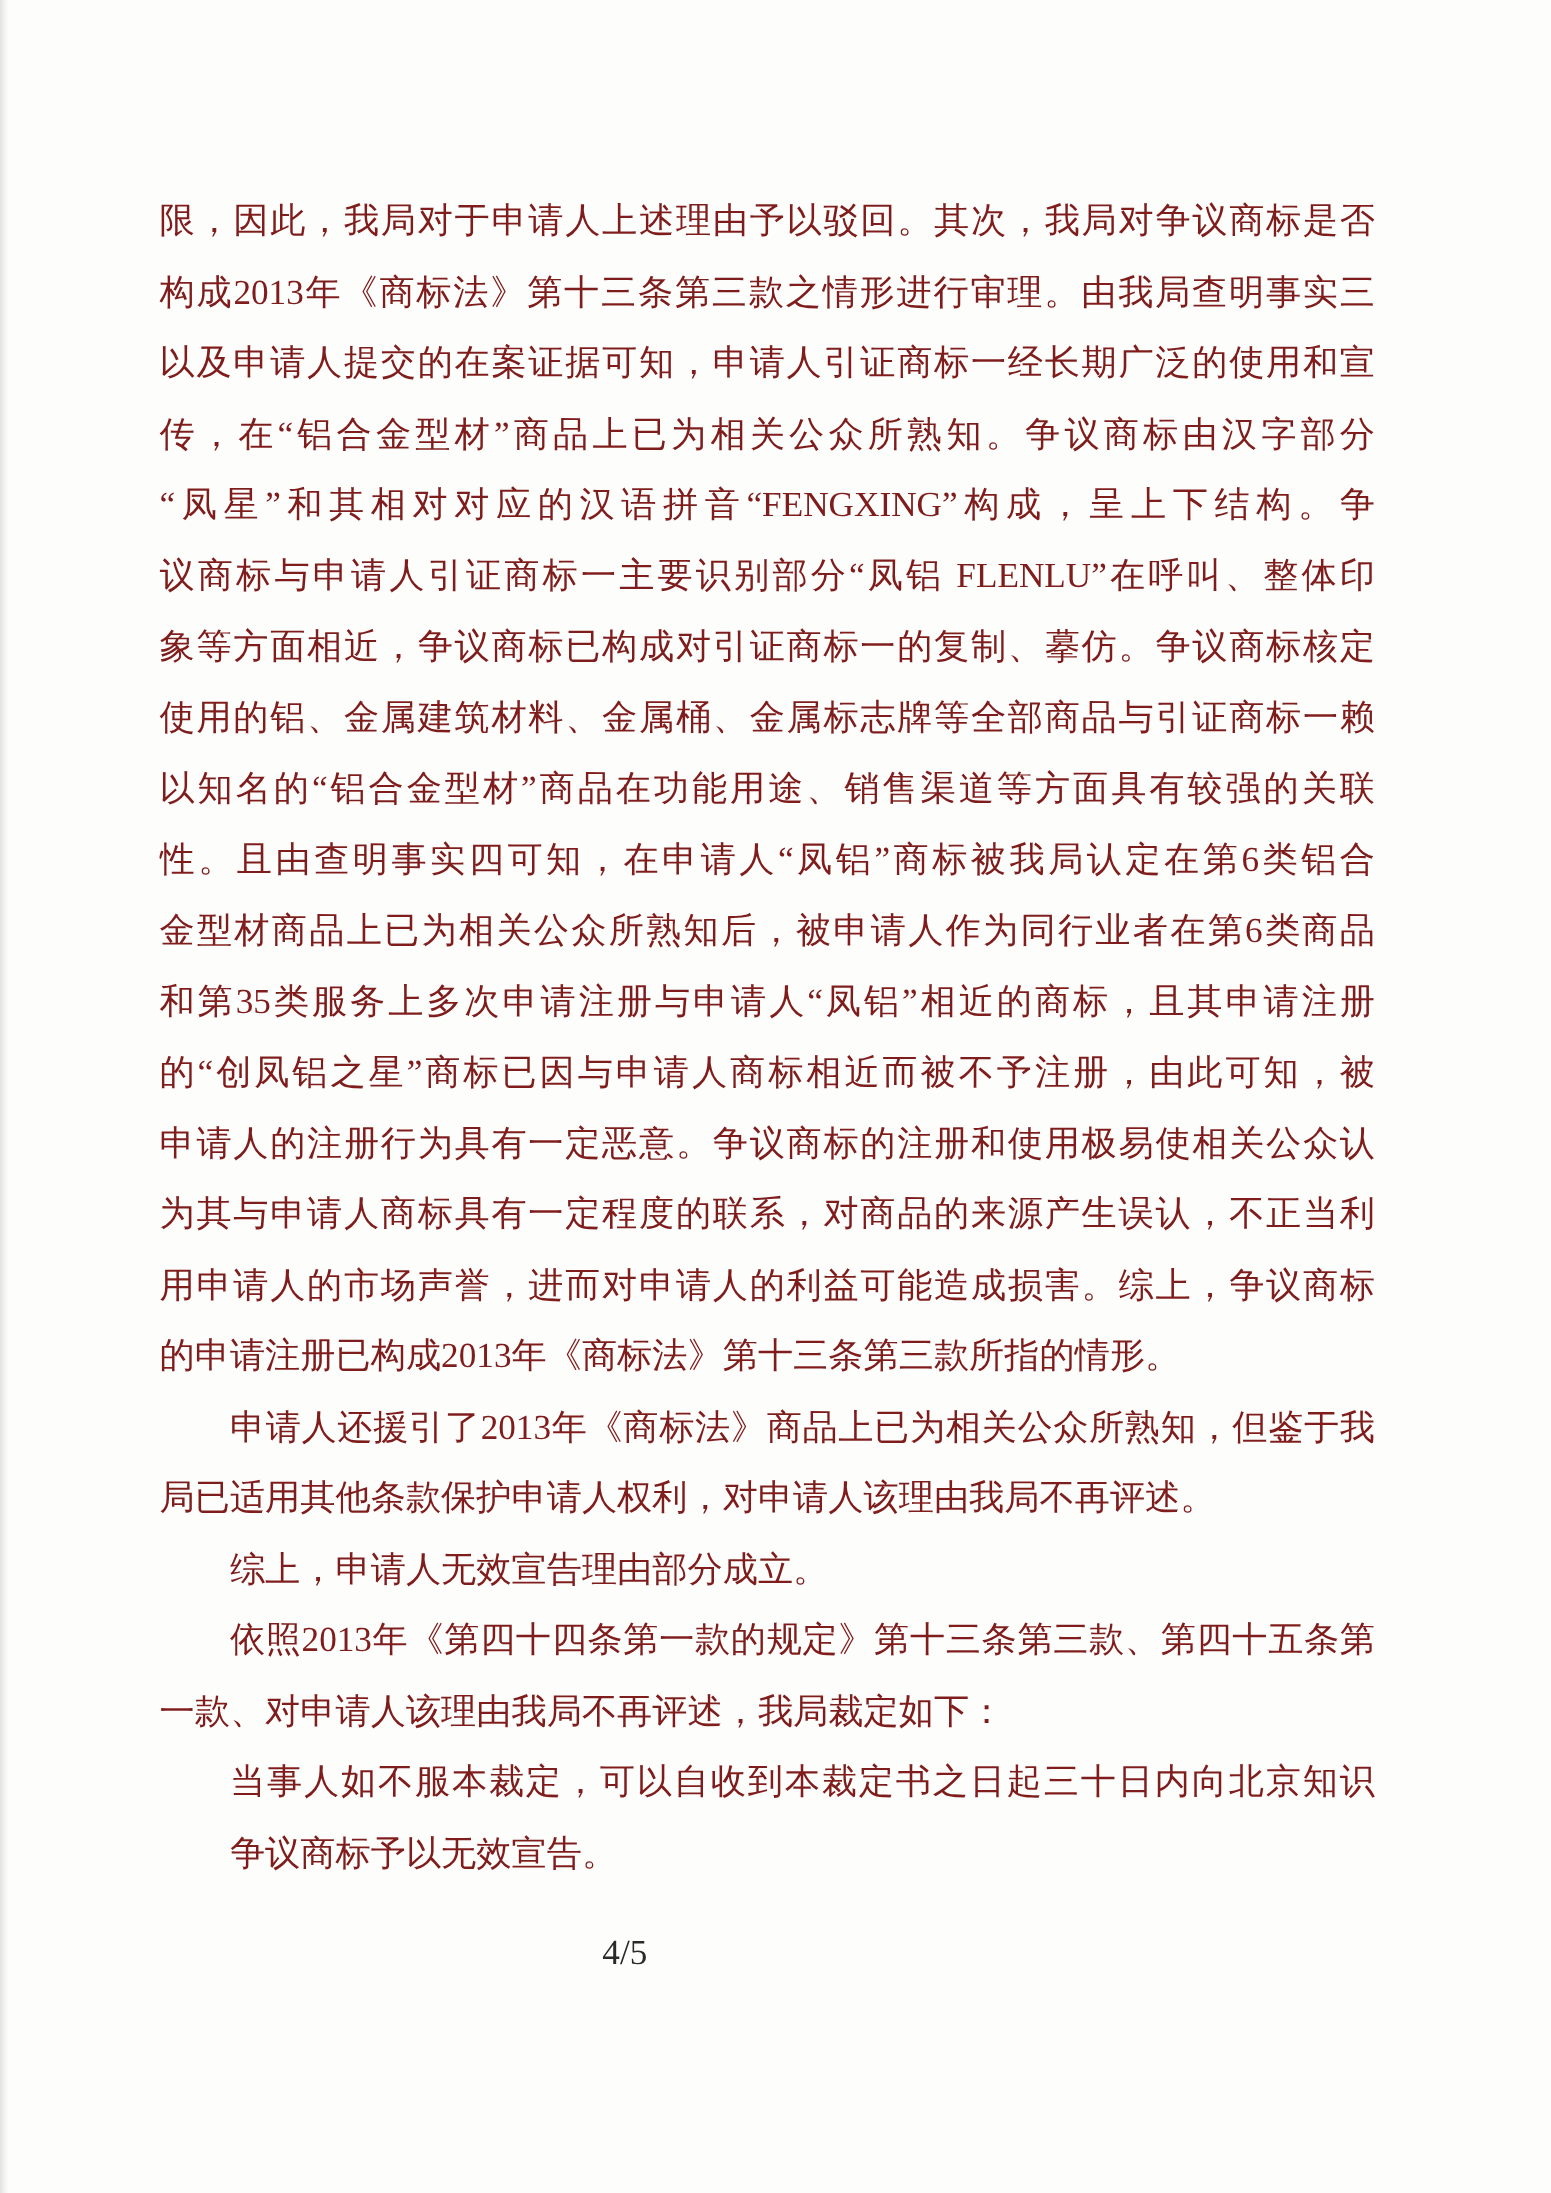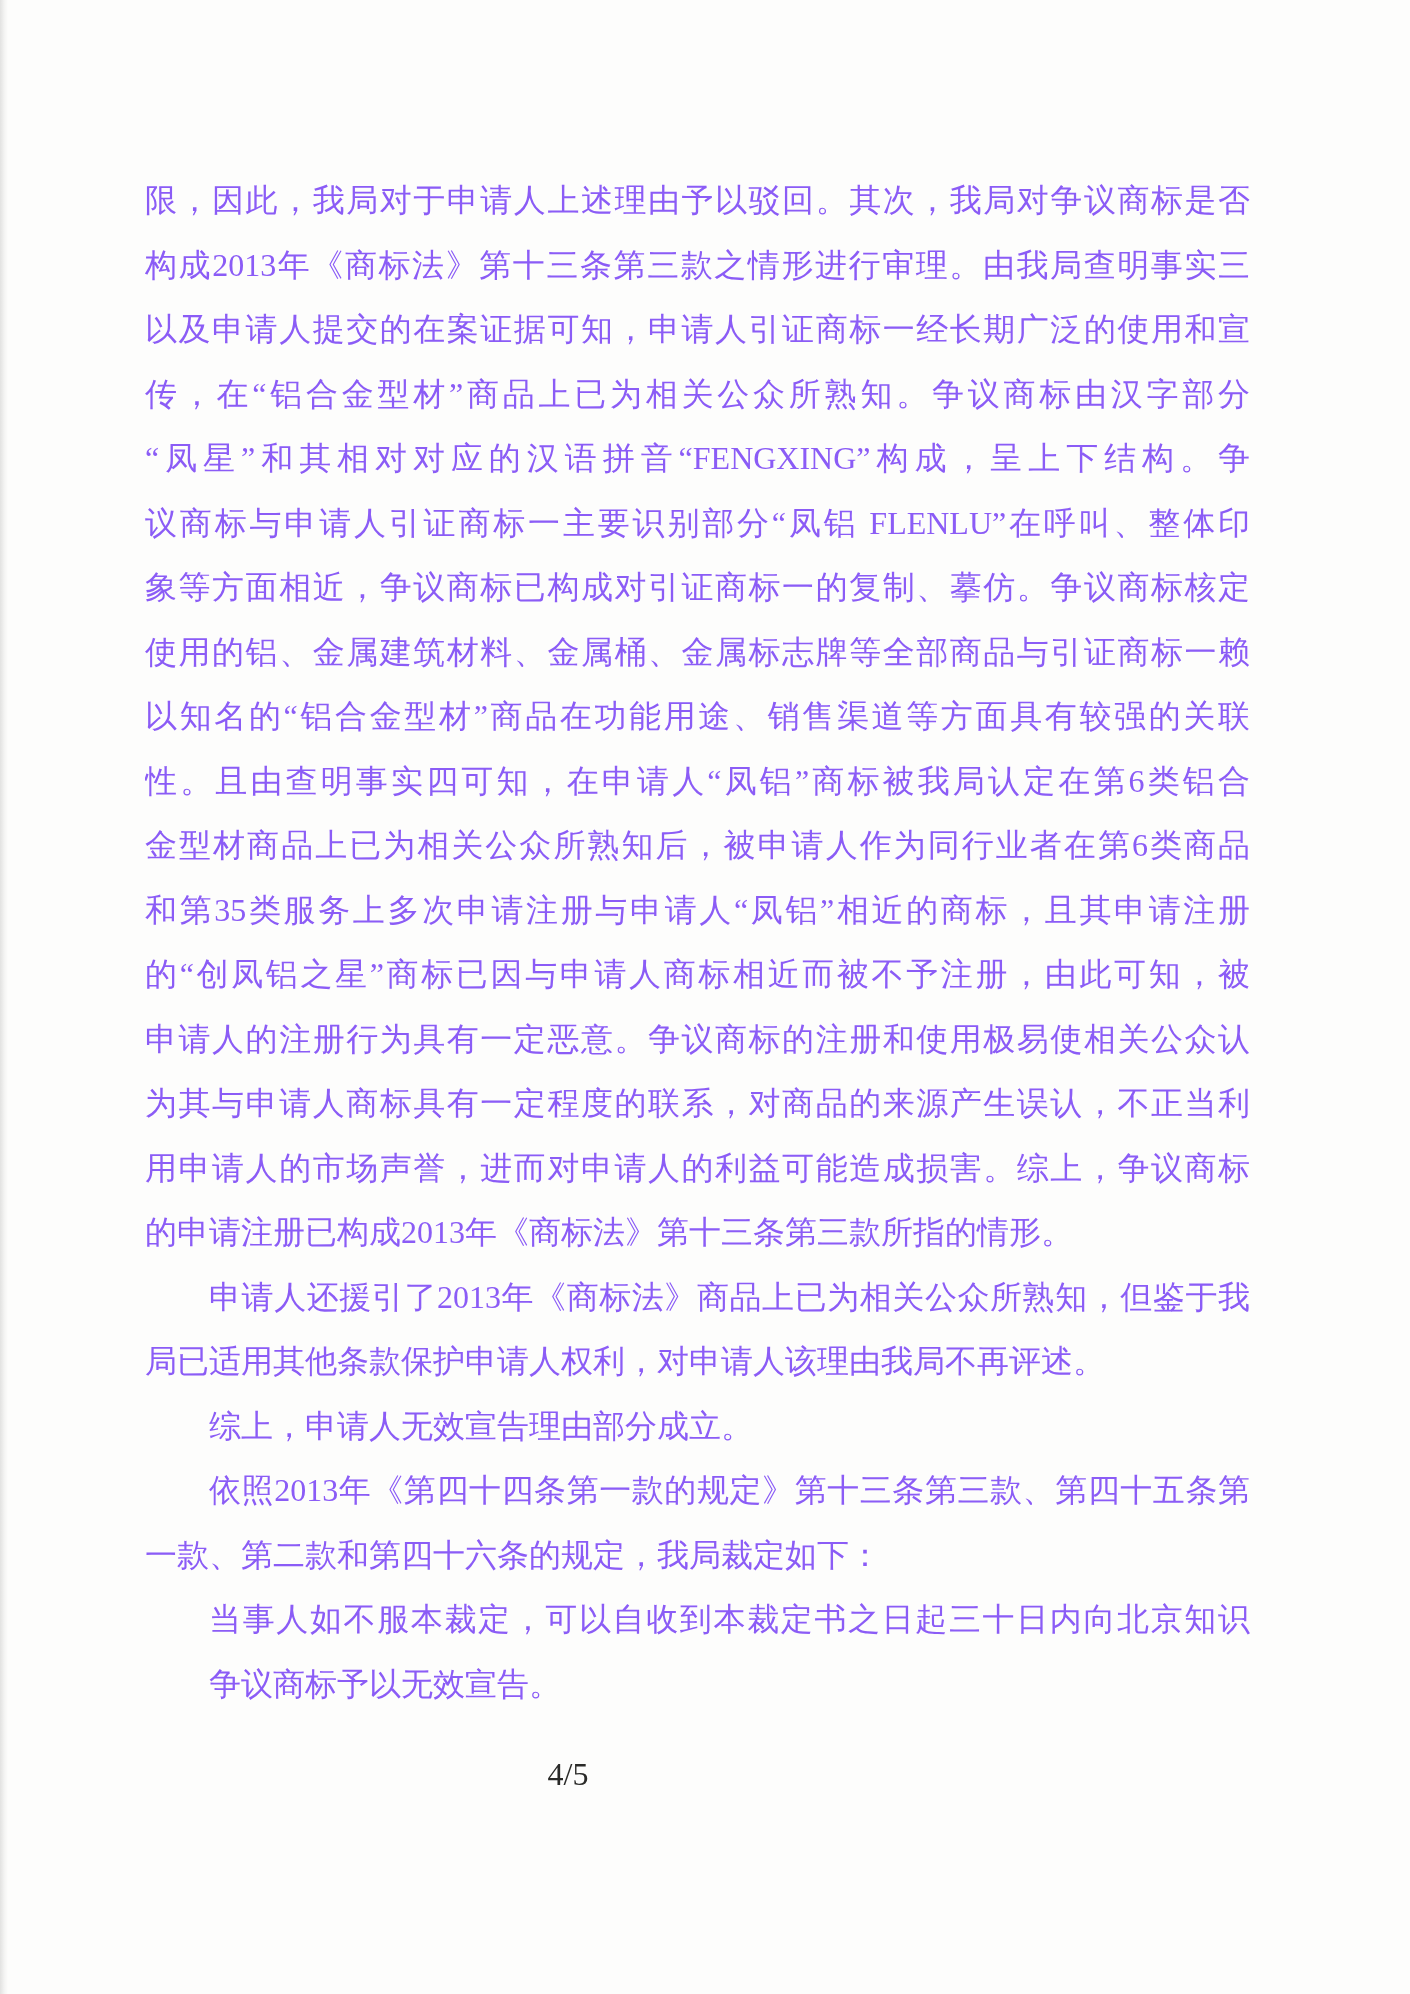--- a/index.html
+++ b/index.html
@@ -20,21 +20,21 @@
     top: 0;
     width: 8px;
     height: 100%;
     background: linear-gradient(90deg, #e2e2e1 0%, #f4f4f3 55%, #fdfdfc 100%);
   }
   .doc-body {
     position: absolute;
     left: 145px;
     top: 168px;
     width: 1105px;
-    color: #8b5cf6;
+    color: #7f1d1d;
     font-size: 32px;
     line-height: 64.5px;
   }
   .line {
     height: 64.5px;
     overflow: hidden;
     text-align: justify;
     text-align-last: justify;
     white-space: normal;
   }
@@ -76,18 +76,18 @@
   <div class="line">和第35类服务上多次申请注册与申请人“凤铝”相近的商标，且其申请注册</div>
   <div class="line">的“创凤铝之星”商标已因与申请人商标相近而被不予注册，由此可知，被</div>
   <div class="line">申请人的注册行为具有一定恶意。争议商标的注册和使用极易使相关公众认</div>
   <div class="line">为其与申请人商标具有一定程度的联系，对商品的来源产生误认，不正当利</div>
   <div class="line">用申请人的市场声誉，进而对申请人的利益可能造成损害。综上，争议商标</div>
   <div class="line short">的申请注册已构成2013年《商标法》第十三条第三款所指的情形。</div>
   <div class="line indent">申请人还援引了2013年《商标法》商品上已为相关公众所熟知，但鉴于我</div>
   <div class="line short">局已适用其他条款保护申请人权利，对申请人该理由我局不再评述。</div>
   <div class="line short indent">综上，申请人无效宣告理由部分成立。</div>
   <div class="line indent">依照2013年《第四十四条第一款的规定》第十三条第三款、第四十五条第</div>
-  <div class="line short">一款、第二款和第四十六条的规定，我局裁定如下：</div>
+  <div class="line short">一款、对申请人该理由我局不再评述，我局裁定如下：</div>
   <div class="line indent">当事人如不服本裁定，可以自收到本裁定书之日起三十日内向北京知识</div>
   <div class="line short indent">争议商标予以无效宣告。</div>
 </div>
 
 <div class="footer">4/5</div>
 
 </body></html>

